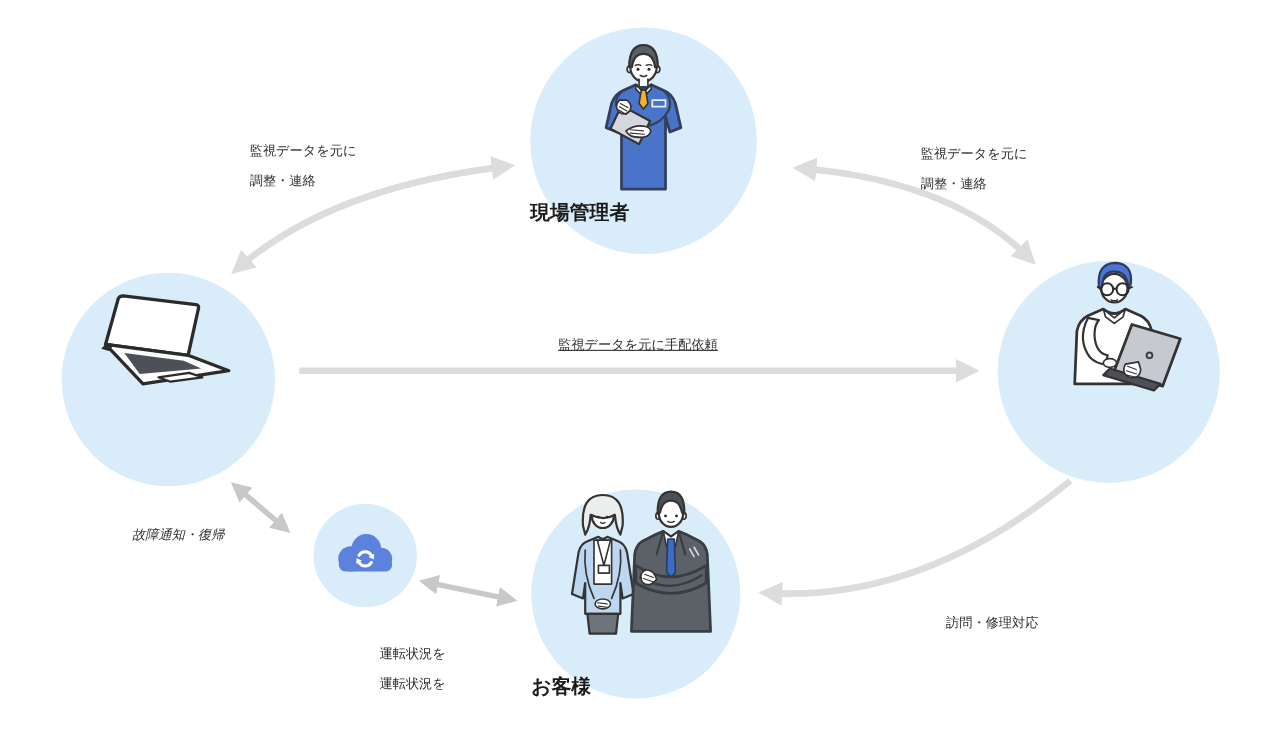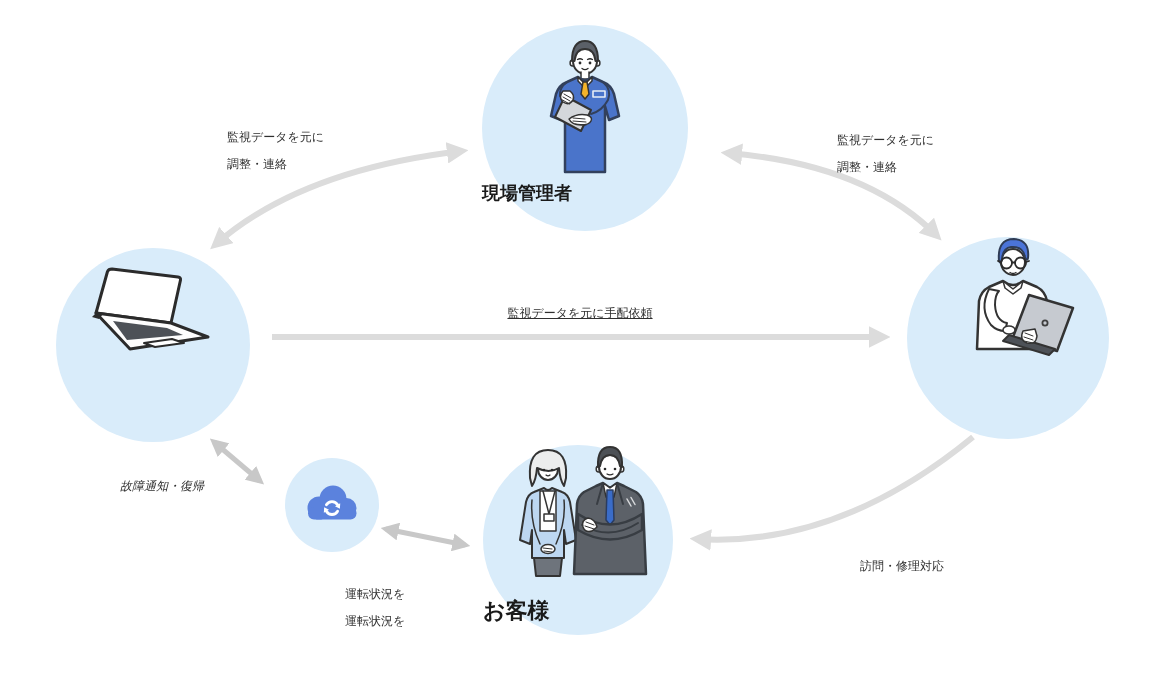--- a/index.html
+++ b/index.html
@@ -23,21 +23,21 @@
   .i-manager{left:531px;top:32px;}
   .i-laptop{left:82px;top:266px;}
   .i-engineer{left:943px;top:231px;}
   .i-customers{left:502px;top:442px;}
   .i-cloud{left:300px;top:478px;}
   .arrows{position:absolute;left:0;top:0;width:1160px;height:687px;}
   .node-label{position:absolute;font-weight:bold;color:var(--label-text);text-align:left;}
   .l-manager{left:482px;top:181px;width:206px;font-size:18px;}
   .l-bluedge{left:56px;top:362px;width:194px;font-size:17px;line-height:22px;}
   .l-engineer{left:907px;top:366px;width:202px;font-size:17px;line-height:25px;}
-  .l-customer{left:483px;top:596px;width:190px;font-size:22px;}
+  .l-customer{left:483px;top:612px;width:190px;font-size:18px;}
   .edge-label{position:absolute;font-size:12px;line-height:27px;color:var(--edge-text);font-weight:400;}
   .e-left{left:227px;top:124px;}
   .e-right{left:837px;top:127px;}
   .e-middle{left:430px;top:300px;width:300px;text-align:center;text-decoration:underline;}
   .e-fault{left:120px;top:473px;font-style:italic;}
   .e-monitor{left:345px;top:581px;}
   .e-visit{left:860px;top:522px;margin-top:31px;}
 </style>
 </head>
 <body>

